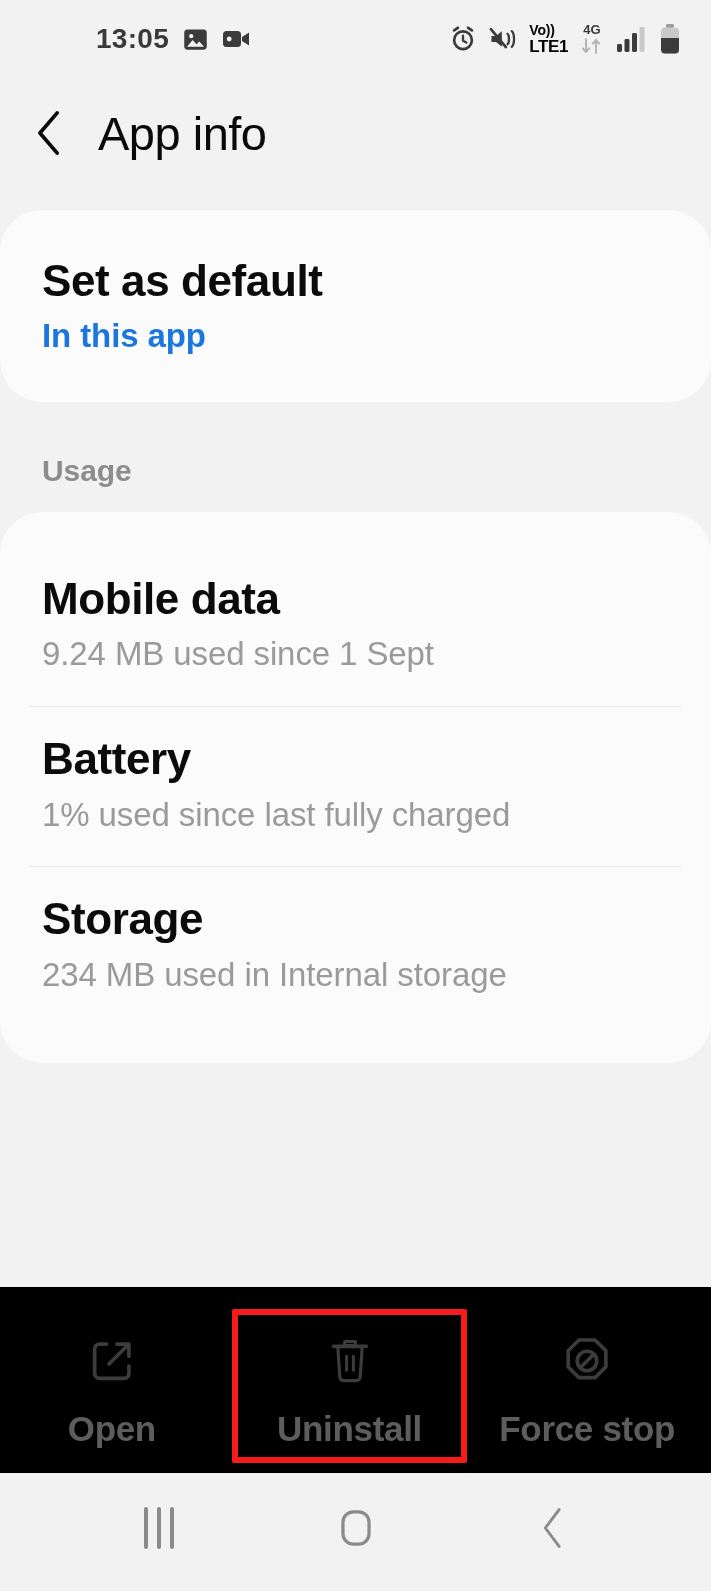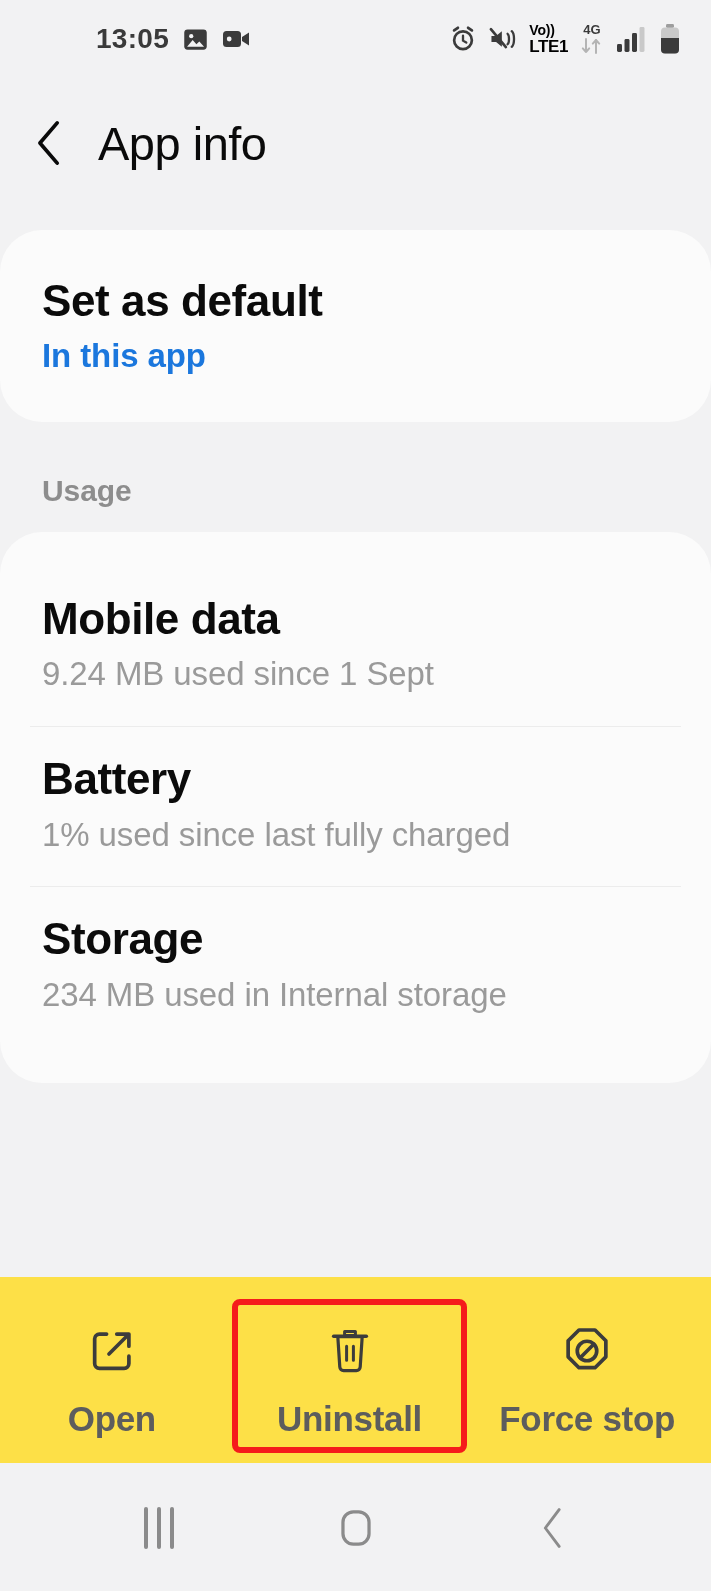--- a/index.html
+++ b/index.html
@@ -4,21 +4,21 @@
 <title>App info</title>
 <style>
   * { margin:0; padding:0; box-sizing:border-box; }
   html, body {
     width:711px; height:1591px;
     background:#f2f2f3;
     font-family:"Liberation Sans", sans-serif;
     -webkit-font-smoothing:antialiased;
     overflow:hidden;
   }
-  .phone { position:relative; width:711px; height:1591px; background:#f2f2f3; display:flex; flex-direction:column;gap:10px; }
+  .phone { position:relative; width:711px; height:1591px; background:#f2f2f3; display:flex; flex-direction:column; }
 
   
   .statusbar {
     height:78px; flex:0 0 78px;
     display:flex; align-items:center;
     padding:0 30px 0 96px;
     color:#3b3b3b;
   }
   .sb-left { display:flex; align-items:center; gap:13px; }
   .sb-time { font-size:28px; font-weight:700; letter-spacing:.3px; color:#3a3a3a; }
@@ -46,25 +46,25 @@
 
   .section-label { padding:52px 42px 24px 42px; font-size:30px; font-weight:700; color:#8d8d8d; letter-spacing:-.1px; }
 
   .card.usage-card { padding:34px 0 36px 0; }
   .usage-item { padding:28px 42px 30px 42px; position:relative; }
   .usage-item + .usage-item::before {
     content:""; position:absolute; top:0; left:30px; right:30px; height:1px; background:#ececec;
   }
 
   
-  .actionbar { flex:0 0 auto; display:flex; align-items:flex-start; padding:22px 12px 10px 0; background:#fde047; }
+  .actionbar { flex:0 0 auto; display:flex; align-items:flex-start; padding:22px 12px 10px 0; background:#000000;text-decoration:underline; }
   .action { flex:1 1 0; display:flex; flex-direction:column; align-items:center; gap:18px; padding:22px 0 14px 0; cursor:pointer; }
   .action .ico { height:60px; display:flex; align-items:center; justify-content:center; }
   .action .lbl { font-size:35px; font-weight:700; color:#5d5d5d; letter-spacing:-.3px; }
-  .action.highlighted { border:6px solid #f51b1b; border-radius:8px; padding:16px 0 8px 0; margin:0 8px; }
+  .action.highlighted { border:6px solid #f51b1b; border-radius:2px; padding:16px 0 8px 0; margin:0 8px; }
 
   
   .navbar { flex:0 0 118px; display:flex; align-items:center; justify-content:space-around; padding:0 60px 8px 60px; }
   .nav-btn { width:110px; height:110px; display:flex; align-items:center; justify-content:center; cursor:pointer; }
   .recents { display:flex; gap:9px; }
   .recents i { display:block; width:4px; height:42px; background:#8b8b8b; border-radius:2px; }
 </style>
 </head>
 <body>
 

